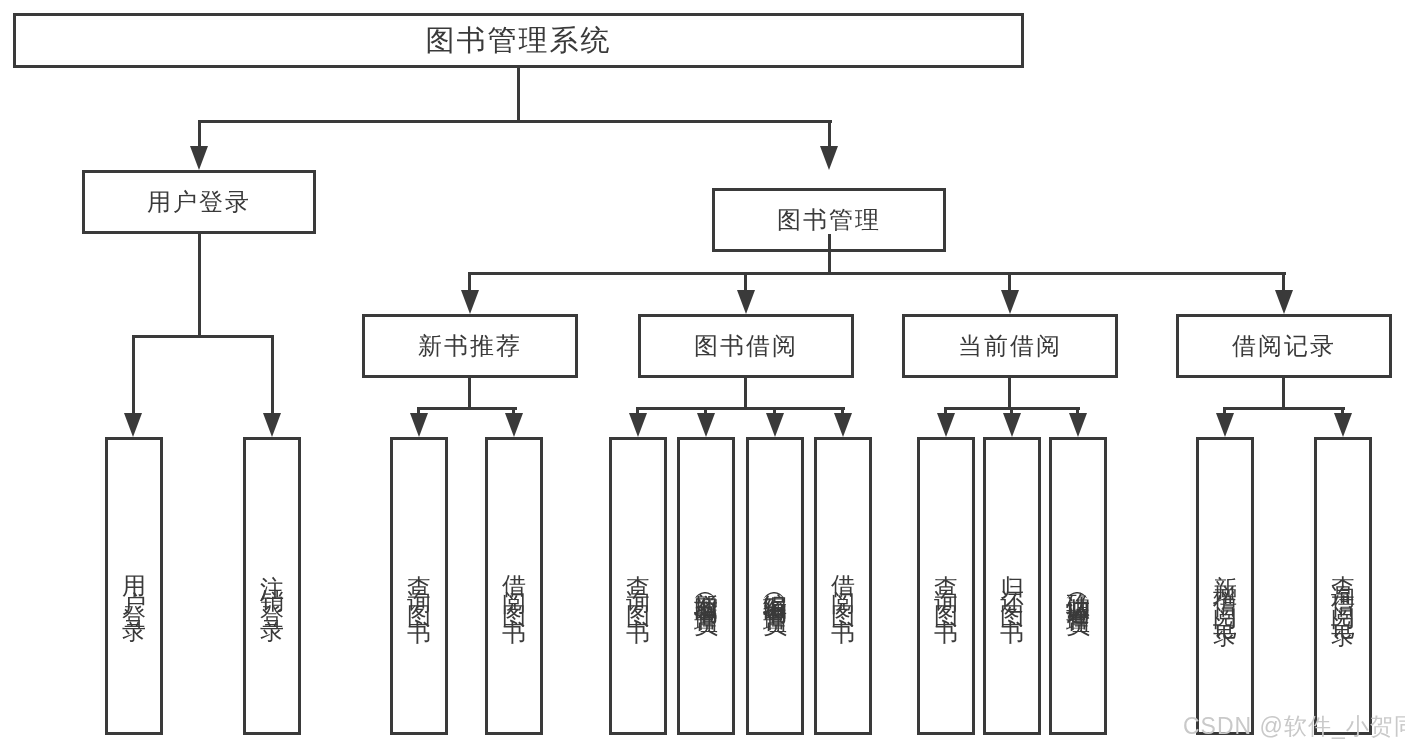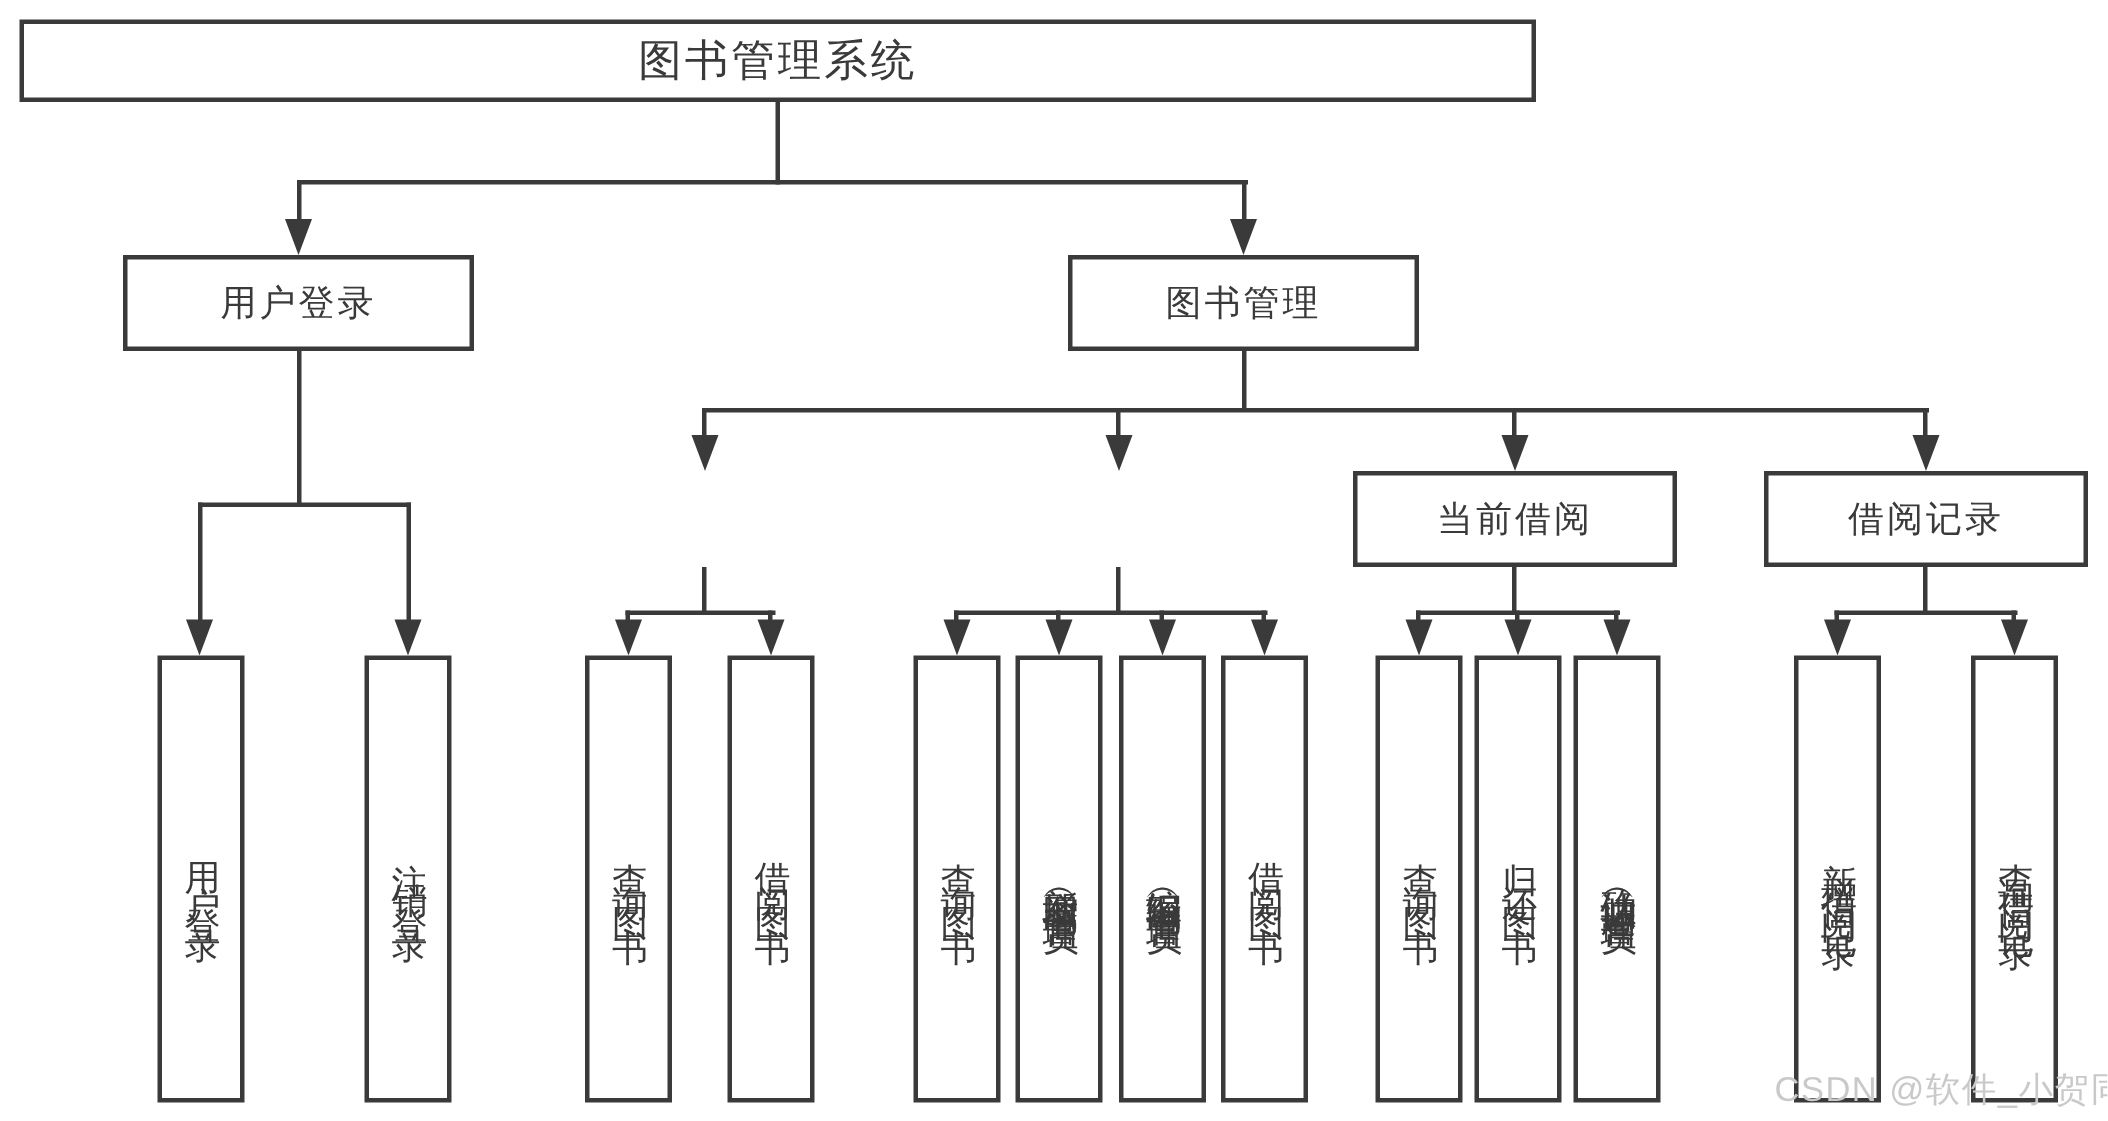--- a/index.html
+++ b/index.html
@@ -62,21 +62,21 @@
   <div class="ln" style="left:517px;top:68px;width:3px;height:55px"></div>
   <div class="ln" style="left:198px;top:120px;width:634px;height:3px"></div>
   <div class="ln" style="left:198px;top:120px;width:3px;height:30px"></div>
   <div class="ar" style="left:190px;top:146px"></div>
   <div class="ln" style="left:828px;top:120px;width:3px;height:30px"></div>
   <div class="ar" style="left:820px;top:146px"></div>
 
   <div class="box" style="left:82px;top:170px;width:234px;height:64px">
     <span class="hlabel">用户登录</span>
   </div>
-  <div class="box" style="left:712px;top:170px;width:234px;height:64px">
+  <div class="box" style="left:712px;top:188px;width:234px;height:64px">
     <span class="hlabel">图书管理</span>
   </div>
 
   <div class="ln" style="left:198px;top:234px;width:3px;height:103px"></div>
   <div class="ln" style="left:132px;top:335px;width:142px;height:3px"></div>
   <div class="ln" style="left:132px;top:335px;width:3px;height:82px"></div>
   <div class="ar" style="left:124px;top:413px"></div>
   <div class="ln" style="left:271px;top:335px;width:3px;height:82px"></div>
   <div class="ar" style="left:263px;top:413px"></div>
 
@@ -84,20 +84,26 @@
   <div class="ln" style="left:468px;top:272px;width:818px;height:3px"></div>
   <div class="ln" style="left:468px;top:272px;width:3px;height:22px"></div>
   <div class="ar" style="left:461px;top:290px"></div>
   <div class="ln" style="left:744px;top:272px;width:3px;height:22px"></div>
   <div class="ar" style="left:737px;top:290px"></div>
   <div class="ln" style="left:1008px;top:272px;width:3px;height:22px"></div>
   <div class="ar" style="left:1001px;top:290px"></div>
   <div class="ln" style="left:1282px;top:272px;width:3px;height:22px"></div>
   <div class="ar" style="left:1275px;top:290px"></div>
 
+  <div class="box" style="left:362px;top:314px;width:216px;height:64px">
+    <span class="hlabel">新书推荐</span>
+  </div>
+  <div class="box" style="left:638px;top:314px;width:216px;height:64px">
+    <span class="hlabel">图书借阅</span>
+  </div>
   <div class="box" style="left:902px;top:314px;width:216px;height:64px">
     <span class="hlabel">当前借阅</span>
   </div>
   <div class="box" style="left:1176px;top:314px;width:216px;height:64px">
     <span class="hlabel">借阅记录</span>
   </div>
 
   <div class="ln" style="left:468px;top:378px;width:3px;height:31px"></div>
   <div class="ln" style="left:417px;top:407px;width:100px;height:3px"></div>
   <div class="ln" style="left:417px;top:407px;width:3px;height:10px"></div>

